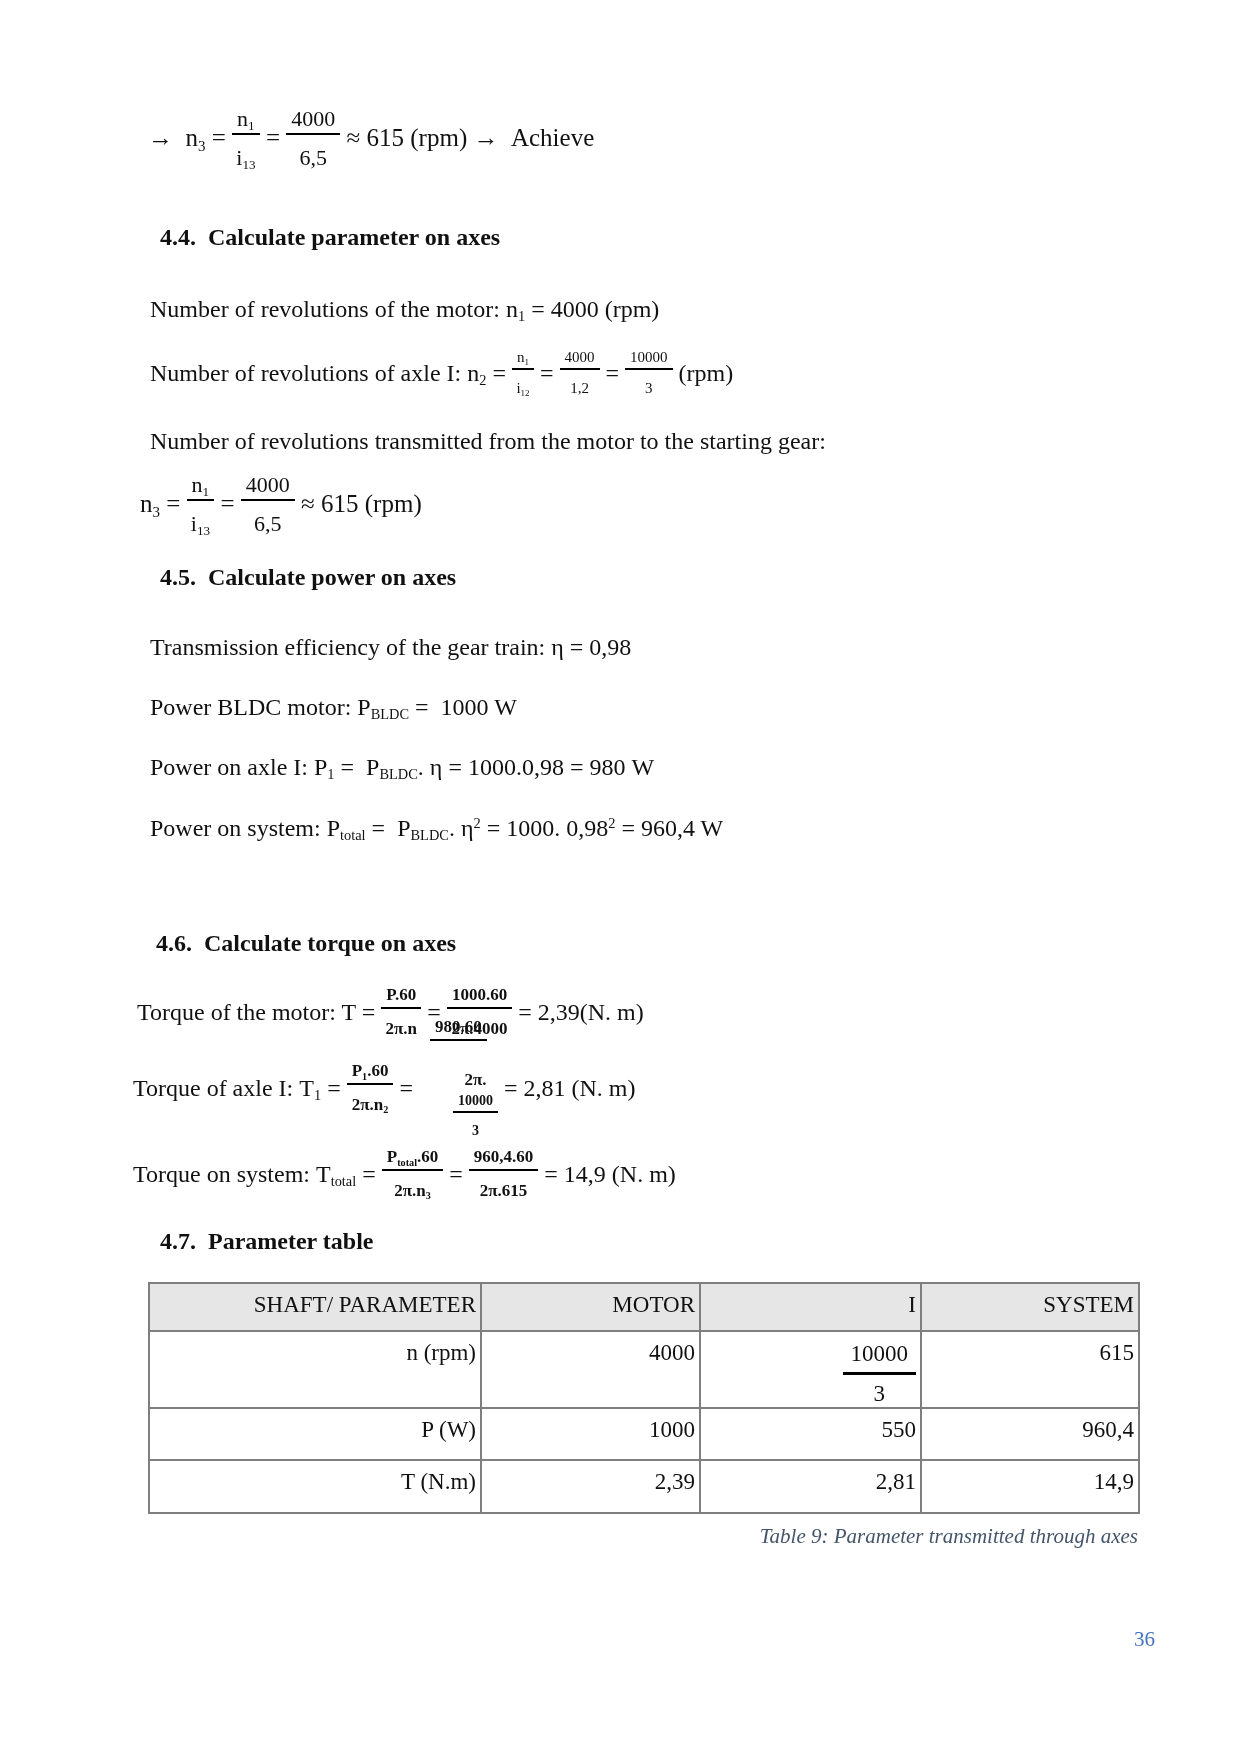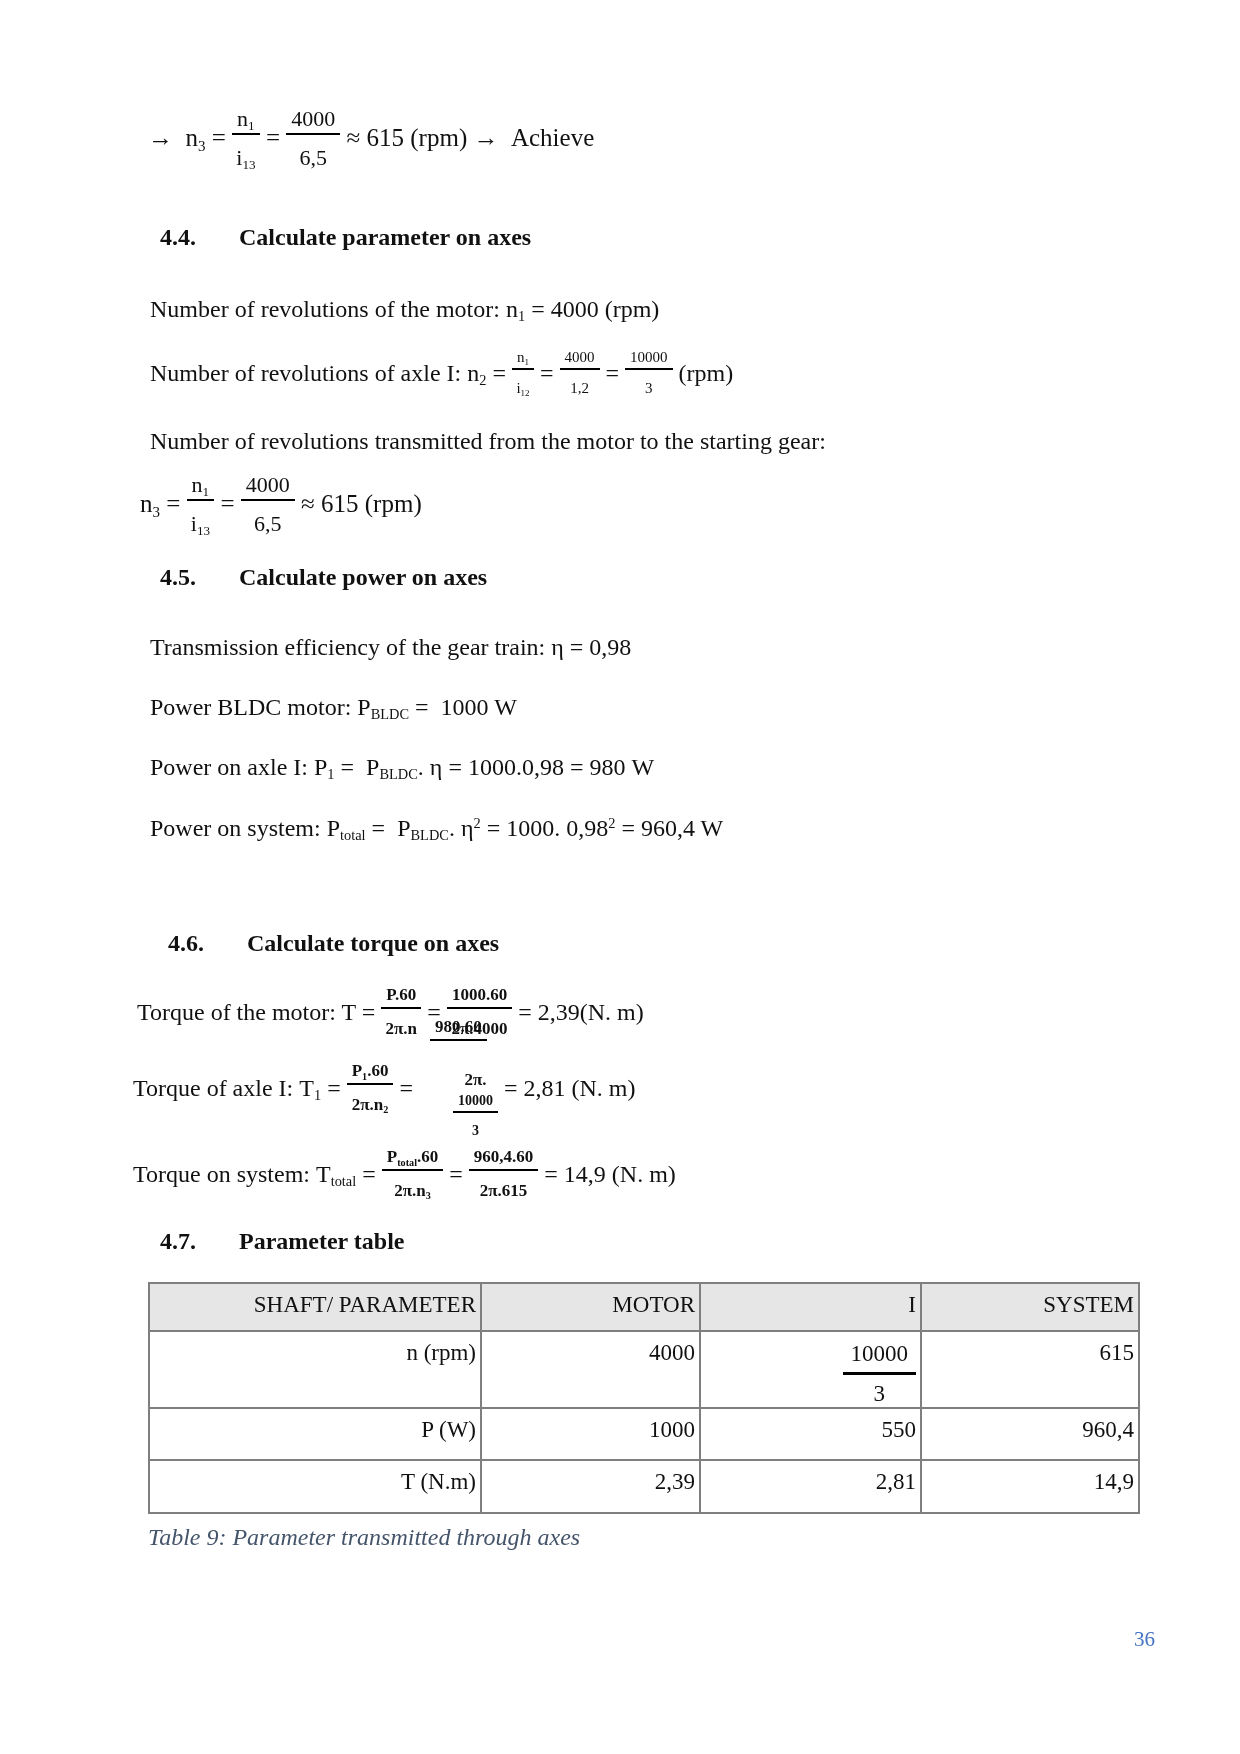--- a/index.html
+++ b/index.html
@@ -6,21 +6,21 @@
   html, body { margin: 0; padding: 0; background: #ffffff; }
   .page {
     position: relative; width: 1240px; height: 1754px;
     background: #ffffff; overflow: hidden;
     font-family: "Liberation Serif", "DejaVu Serif", "DejaVu Sans", serif;
     color: #111111;
   }
   .line { position: absolute; display: flex; align-items: center; }
   .line span { white-space: pre; }
   .body { font-size: 24px; }
-  .heading { position: absolute; display: flex; font-weight: bold; font-size: 24px; white-space: pre; gap: 31px; }
+  .heading { position: absolute; display: flex; font-weight: bold; font-size: 24px; white-space: pre; }
   .heading .hnum { width: 48px; }
   .frac { display: inline-flex; flex-direction: column; align-items: center; text-align: center; line-height: 1.15; }
   .frac .num { border-bottom: 2px solid #000; padding: 0 5px 2px 5px; display: inline-block; }
   .frac .den { padding-top: 10px; display: inline-block; }
   .fr-lg { font-size: 22px; }
   .fr-md { font-size: 17px; font-weight: bold; }
   .fr-sm { font-size: 15px; }
   .fr-xs { font-size: 14px; }
   .den-row { display: flex; align-items: center; justify-content: center; }
   sub { font-size: 60%; line-height: 0; vertical-align: baseline; position: relative; top: 0.32em; }
@@ -29,22 +29,22 @@
   .ptable td {
     border: 2px solid var(--table-border, #7F7F7F);
     text-align: right; vertical-align: top;
     font-size: 23px; padding: 8px 4px 0 4px;
   }
   .ptable tr.hdr td { background: var(--table-header-bg, #E6E6E6); }
   .tfrac { display: inline-flex; flex-direction: column; align-items: center; font-size: 23px; line-height: 1.2; }
   .tfrac .num { border-bottom: 3px solid #000; padding: 0 8px 4px 8px; }
   .tfrac .den { padding-top: 5px; }
   .caption {
-    position: absolute; font-style: italic; font-size: 24px;
-    color: var(--caption-color, #44546A); text-align: left;
+    position: absolute; font-style: italic; font-size: 21px;
+    color: var(--caption-color, #44546A); text-align: right;
   }
   .pagenum { position: absolute; font-size: 21px; color: var(--page-number-color, #4472C4); }
 </style>
 </head>
 <body>
 
 <div class="page">
 
   <div class="line" style="top:96px;left:148px;height:84px;font-size:25px">
     <span>→  </span>
@@ -141,21 +141,21 @@
   <div class="line body" style="top:810px;left:150px;height:36px">
     <span>Power on system: </span>
     <span><span>P</span><sub>total</sub></span>
     <span> =  </span>
     <span><span>P</span><sub>BLDC</sub></span>
     <span><span>. η</span><sup>2</sup></span>
     <span><span> = 1000. 0,98</span><sup>2</sup></span>
     <span> = 960,4 W</span>
   </div>
 
-  <div class="heading" style="top:930px;left:168px">
+  <div class="heading" style="top:930px;left:156px">
     <span class="hnum">4.6.</span>
     <span>Calculate torque on axes</span>
   </div>
 
   <div class="line body" style="top:980px;left:137px;height:64px">
     <span>Torque of the motor: T = </span>
     <span class="frac fr-md">
       <span class="num">P.60</span>
       <span class="den">2π.n</span>
     </span>

